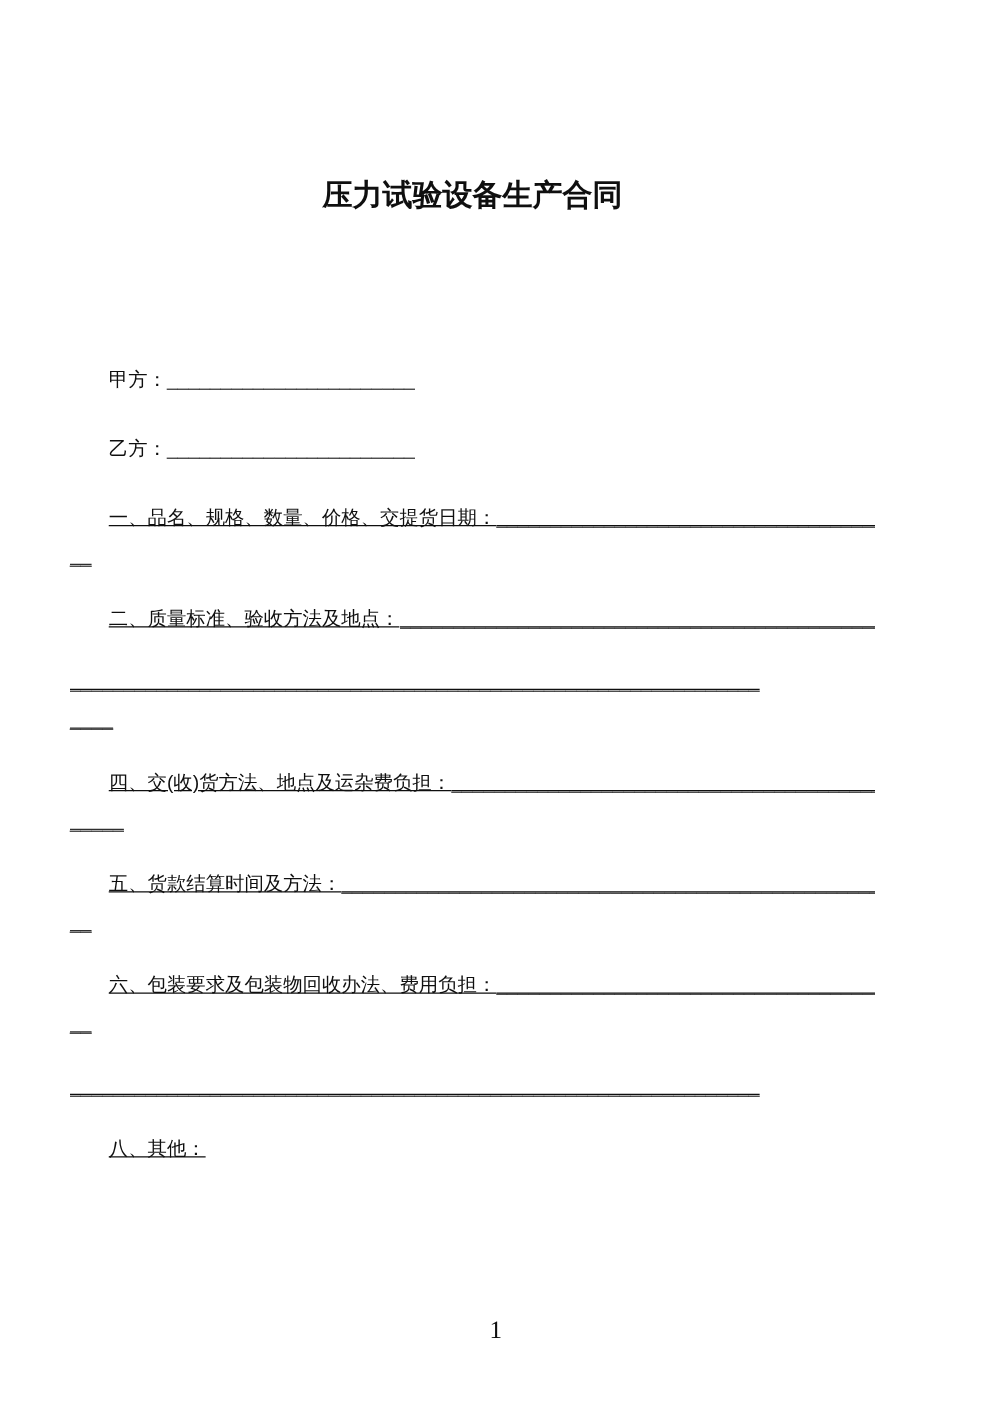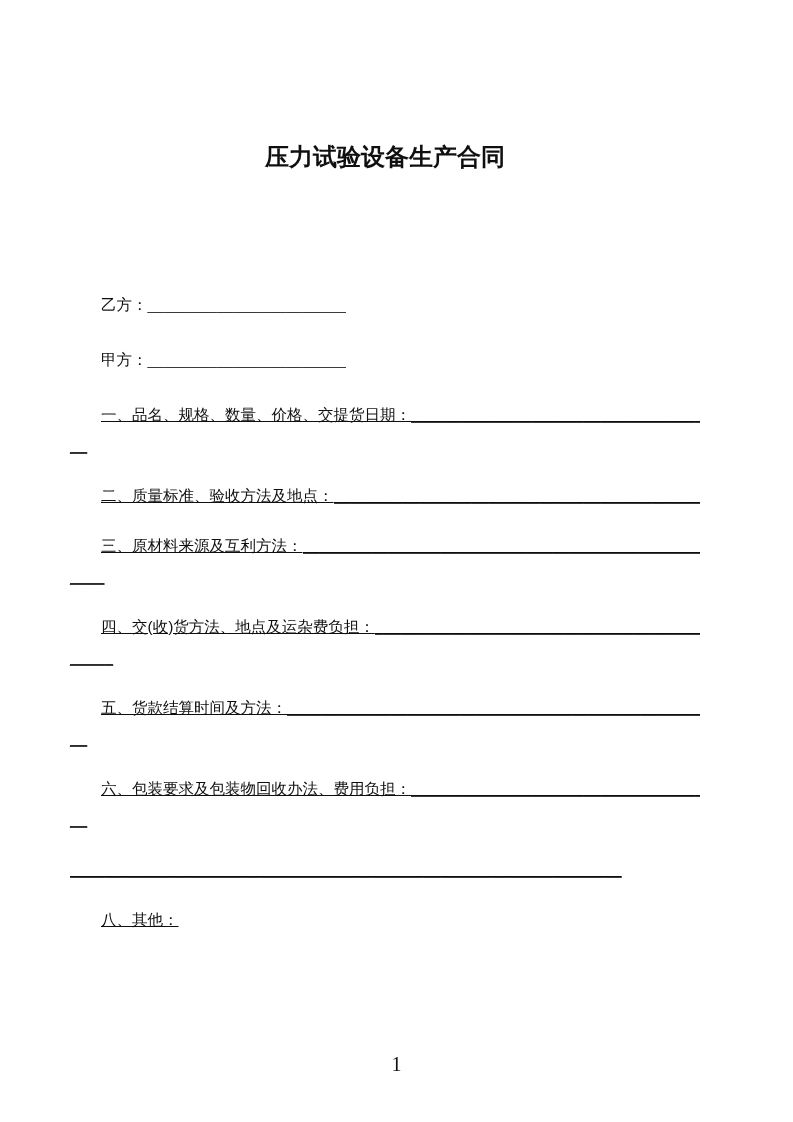--- a/index.html
+++ b/index.html
@@ -10,21 +10,21 @@
   .page {
     position: relative;
     width: 793px;
     height: 1122px;
     margin: 0 auto;
     background: #ffffff;
     color: #0f0f0f;
     font-family: "Liberation Sans", "DejaVu Sans", sans-serif;
     font-size: 15.5px;
     box-sizing: border-box;
-    padding: 142px 93px 0 70px;
+    padding: 142px 93px 0 56px;
     overflow: hidden;
   }
   .title {
     margin: 0 0 117px 0;
     font-size: 24px;
     font-weight: 700;
     line-height: 30px;
     text-align: center;
     letter-spacing: 0;
   }
@@ -80,44 +80,43 @@
     color: #0f0f0f;
   }
 </style>
 </head>
 <body>
 
 <div class="page">
 
   <h1 class="title">压力试验设备生产合同</h1>
 
+  <p class="party"><span>甲方：</span><span class="blank">_______________________</span></p>
+
   <p class="party"><span>乙方：</span><span class="blank">_______________________</span></p>
-
-  <p class="party"><span>甲方：</span><span class="blank">_______________________</span></p>
 
 
   <div class="clause">
     <p class="clause-line">
         <span class="clause-label">一、品名、规格、数量、价格、交提货日期：</span>
         <span class="fill">________________________________________________________________</span>
       </p>
     <p class="cont">__</p>
   </div>
 
   <div class="clause">
     <p class="clause-line">
         <span class="clause-label">二、质量标准、验收方法及地点：</span>
         <span class="fill">________________________________________________________________</span>
       </p>
 
   </div>
 
   <div class="clause">
     <p class="clause-line">
-        <span class="clause-label">三、原材料来源及互利方法：</span>
         <span class="fill">________________________________________________________________</span>
       </p>
     <p class="cont">____</p>
   </div>
 
   <div class="clause">
     <p class="clause-line">
         <span class="clause-label">四、交(收)货方法、地点及运杂费负担：</span>
         <span class="fill">________________________________________________________________</span>
       </p>

